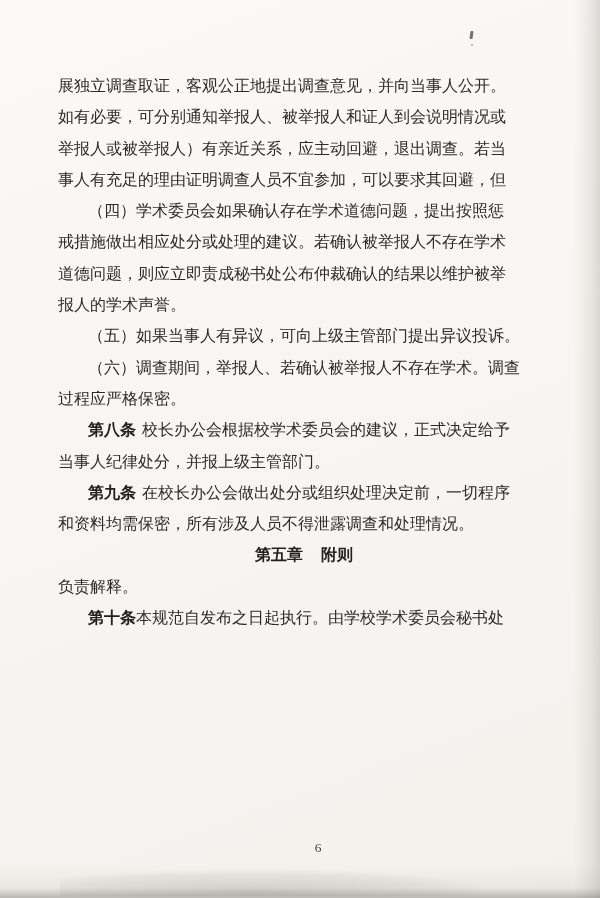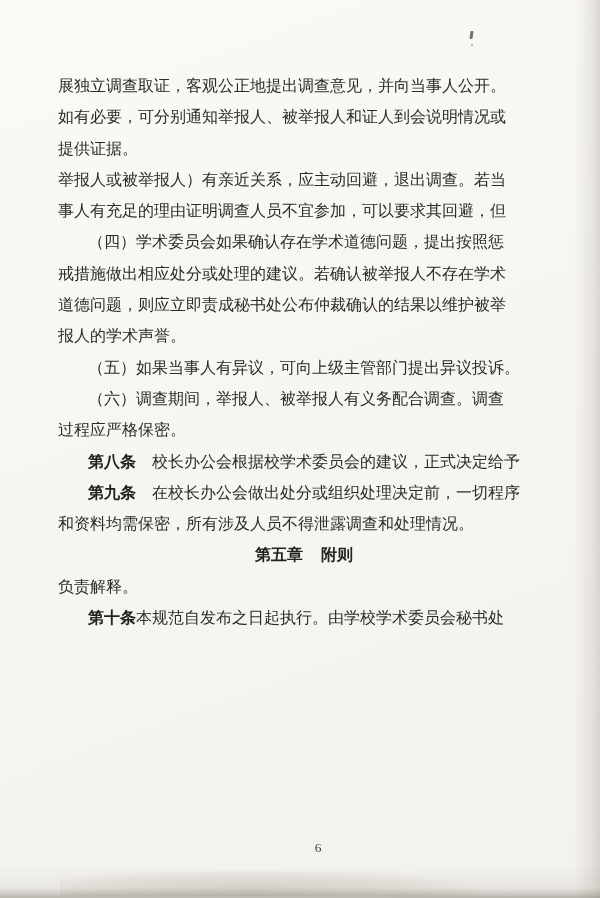--- a/index.html
+++ b/index.html
@@ -66,52 +66,52 @@
     line-height: 31.3px;
     color: #2d2b28;
   }
   .line {
     height: 31.3px;
     white-space: nowrap;
   }
   .line.indent { text-indent: 30px; }
   .line.center { text-align: center; text-indent: 0; }
   .term { font-weight: bold; color: #232220; }
-  .term.gap { margin-right: 16px; }
+  .term.gap { margin-right: 6px; }
   .line.heading { font-weight: bold; color: #232220; }
   .line.heading .term.gap { margin-right: 18px; }
   .page-number {
     position: absolute;
     left: 308px;
     top: 840px;
     width: 20px;
     text-align: center;
     font-size: 13.5px;
     color: #423f3b;
   }
 </style>
 </head>
 <body style="color: rgb(45, 43, 40);">
 
 <div class="page">
 
   <div class="text-block">
       <div class="line"><span>展独立调查取证，客观公正地提出调查意见，并向当事人公开。</span></div>
       <div class="line"><span>如有必要，可分别通知举报人、被举报人和证人到会说明情况或</span></div>
-      <div class="line"><span>提供证据。</span></div>
       <div class="line"><span>举报人或被举报人）有亲近关系，应主动回避，退出调查。若当</span></div>
       <div class="line"><span>事人有充足的理由证明调查人员不宜参加，可以要求其回避，但</span></div>
       <div class="line indent"><span>（四）学术委员会如果确认存在学术道德问题，提出按照惩</span></div>
       <div class="line"><span>戒措施做出相应处分或处理的建议。若确认被举报人不存在学术</span></div>
       <div class="line"><span>道德问题，则应立即责成秘书处公布仲裁确认的结果以维护被举</span></div>
       <div class="line"><span>报人的学术声誉。</span></div>
       <div class="line indent"><span>（五）如果当事人有异议，可向上级主管部门提出异议投诉。</span></div>
-      <div class="line indent"><span>（六）调查期间，举报人、被举报人有义务配合调查。调查</span></div>
+      <div class="line indent"><span>（六）调查期间，举报人、若确认被举报人不存在学术。调查</span></div>
       <div class="line"><span>过程应严格保密。</span></div>
       <div class="line indent"><span class="term gap">第八条</span><span>校长办公会根据校学术委员会的建议，正式决定给予</span></div>
+      <div class="line"><span>当事人纪律处分，并报上级主管部门。</span></div>
       <div class="line indent"><span class="term gap">第九条</span><span>在校长办公会做出处分或组织处理决定前，一切程序</span></div>
       <div class="line"><span>和资料均需保密，所有涉及人员不得泄露调查和处理情况。</span></div>
       <div class="line center heading"><span class="term gap">第五章</span><span>附则</span></div>
       <div class="line"><span>负责解释。</span></div>
       <div class="line indent"><span class="term">第十条</span><span>本规范自发布之日起执行。由学校学术委员会秘书处</span></div>
     </div>
 
   <div class="page-number">6</div>
 
   <div class="speck"></div>

